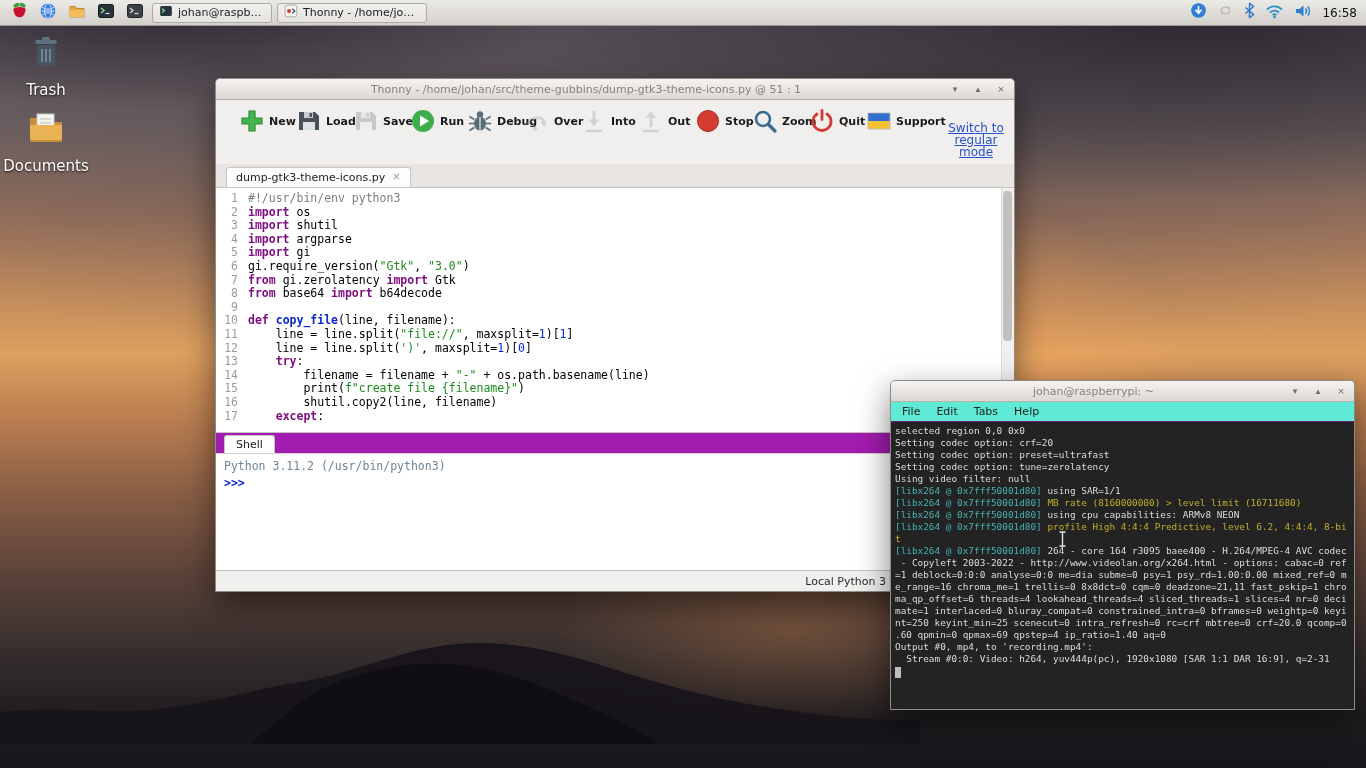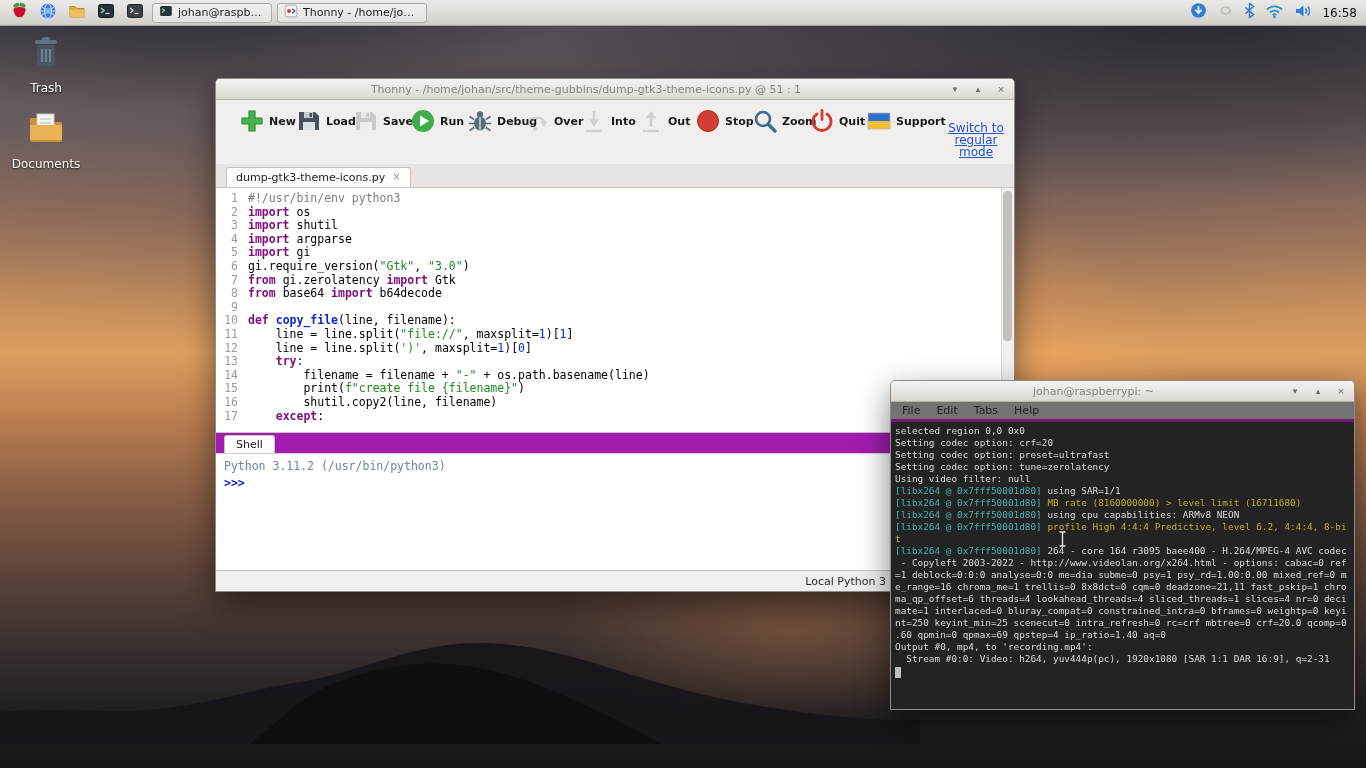--- a/index.html
+++ b/index.html
@@ -13,21 +13,21 @@
       radial-gradient(900px 260px at 88% 2%, rgba(38,34,42,.85), rgba(38,34,42,0) 72%),
       radial-gradient(1400px 420px at 50% 8%, rgba(74,66,74,.55), rgba(74,66,74,0) 75%),
       radial-gradient(520px 300px at 60% 50%, rgba(255,196,120,.75), rgba(255,170,95,.3) 45%, rgba(255,160,90,0) 72%),
       radial-gradient(340px 140px at 58% 82%, rgba(235,150,85,.28), rgba(235,150,85,0) 70%),
       linear-gradient(180deg,#55505a 0%,#6e6263 16%,#96715c 28%,#c08a5c 38%,#dda05f 46%,#b87c50 55%,#8a5f45 64%,#5f453a 74%,#39302f 84%,#201d20 93%,#17151a 100%);
   }
   .rocks { position:absolute; left:0; bottom:24px; width:920px; height:150px; }
 
   
   .desktop-icon { position:absolute; width:76px; display:flex; flex-direction:column; align-items:center; gap:3px; }
-  .desktop-icon .dlabel { font-size:12px; color:#fff; text-shadow:0 1px 2px rgba(0,0,0,.85); }
+  .desktop-icon .dlabel { font-size:15px; color:#fff; text-shadow:0 1px 2px rgba(0,0,0,.85); }
   #icon-trash { left:8px; top:30px; }
   #icon-documents { left:8px; top:106px; }
 
   
   .taskbar { position:absolute; left:0; top:0; right:0; height:26px; z-index:50;
     display:flex; align-items:center; gap:5px; padding:0 7px;
     background:linear-gradient(#eceae7,#d2cfca); border-bottom:1px solid #9e9a94; }
   .launcher { width:24px; height:22px; display:flex; align-items:center; justify-content:center; border-radius:3px; }
   .task-button { display:flex; align-items:center; gap:5px; height:20px; padding:0 6px;
     background:rgba(255,255,255,.38); border:1px solid #aeaba6; border-radius:3px;
@@ -89,22 +89,22 @@
     border-radius:3px 3px 0 0; padding:2px 11px; font-size:11px; color:#222; }
   .shell-body { flex:0 0 116px; background:#fff; font:11.5px/17px "DejaVu Sans Mono", monospace;
     padding:4px 8px; white-space:pre; }
   .shell-banner { color:#6f8494; }
   .shell-prompt { color:#0b1ecc; font-weight:bold; }
   .status-bar { flex:0 0 21px; border-top:1px solid #c5c2bd; display:flex; align-items:center;
     justify-content:flex-end; padding-right:128px; font-size:11px; color:#2b2b2b; background:#f0efed; }
 
   
   #terminal-window { left:890px; top:380px; width:465px; height:330px; z-index:20; }
-  .menu-bar { flex:0 0 20px; background:#737373; display:flex; align-items:center;
-    padding:0 4px; gap:2px; border-bottom:3px solid #701a75; }
+  .menu-bar { flex:0 0 20px; background:#5eead4; display:flex; align-items:center;
+    padding:0 4px; gap:2px; border-bottom:1px solid #701a75; }
   .menu-item { font-size:11px; color:#222; padding:2px 7px; }
   .term-body { flex:1; background:#232323; padding:3px 4px; overflow:hidden; position:relative;
     font:9.4px/12px "DejaVu Sans Mono", monospace; }
   .term-row { white-space:pre; }
   .t-g { color:#44d644; font-weight:bold; }
   .t-b { color:#6a9ae8; font-weight:bold; }
   .t-w { color:#dcdcdc; }
   .t-c { color:#46b2b2; }
   .t-y { color:#c0ad2a; }
   .t-cur { display:inline-block; width:5.5px; height:11px; background:#bdbdbd; vertical-align:-2px; }

